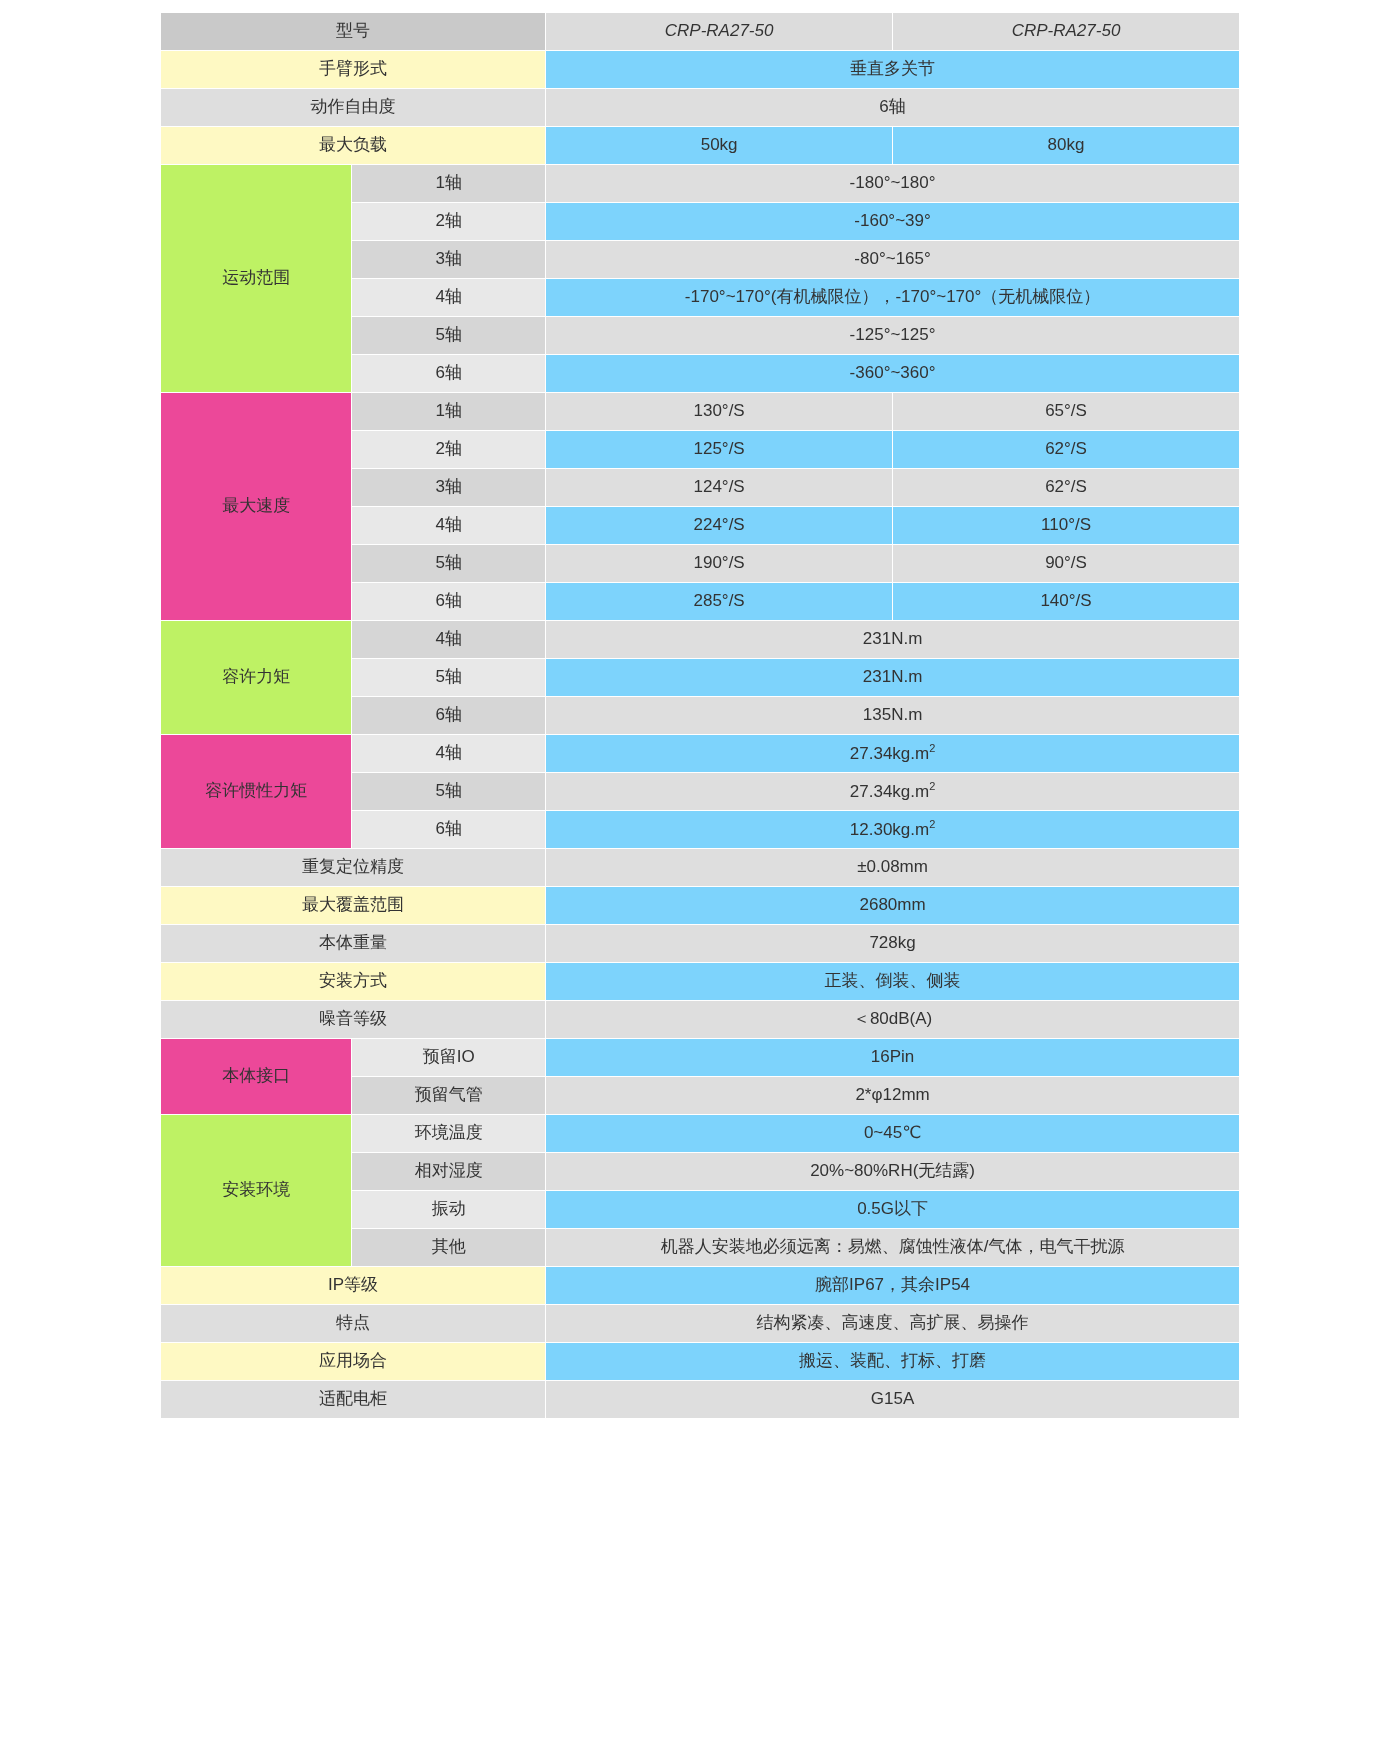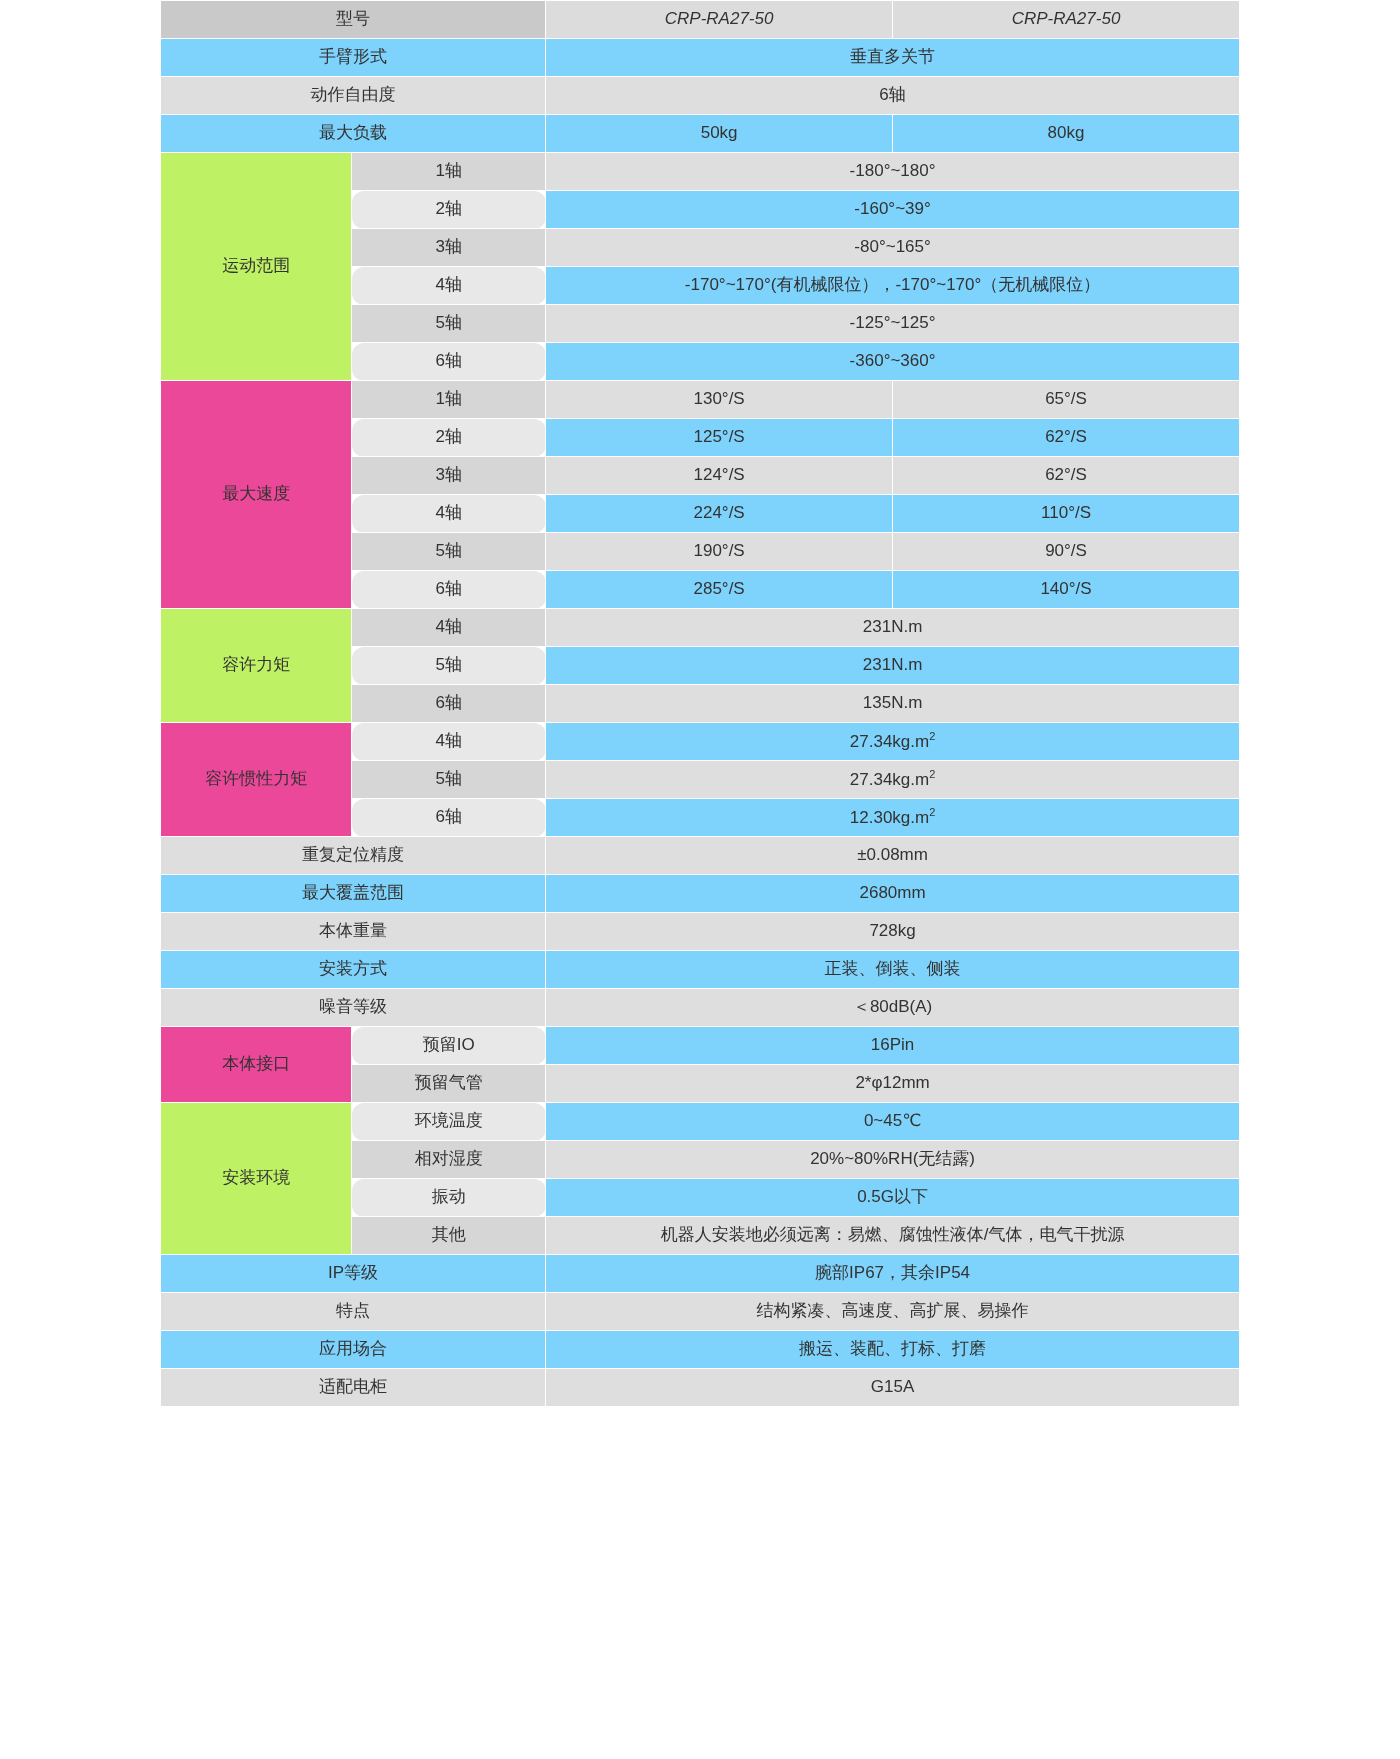--- a/index.html
+++ b/index.html
@@ -9,21 +9,21 @@
   }
   body {
     width: 1400px;
     font-family: "Liberation Sans", "DejaVu Sans", sans-serif;
     color: #333333;
     -webkit-font-smoothing: antialiased;
   }
   #spec-table {
     border-collapse: collapse;
     width: 1080px;
-    margin: 0 auto;
+    margin: 12px auto;
     table-layout: fixed;
   }
   #spec-table td, #spec-table th {
     border: 1px solid #ffffff;
     text-align: center;
     vertical-align: middle;
     font-weight: normal;
     font-size: 17px;
     color: #333333;
     padding: 0;
@@ -49,23 +49,23 @@
     font-weight: bold;
     font-size: 20px;
     height: 46px;
     color: #3a3a3a;
     font-style: italic;
   }
   .row-light { background: #7dd3fc; }
   .row-dark  { background: #dedede; }
   .grp-light { background: #ec4899; }
   .grp-dark  { background: #bef264; }
-  .lbl-light { background: #7dd3fc; }
+  .lbl-light { background: #fef9c3; }
   .lbl-dark  { background: #dedede; }
-  .sub-light { background: #e8e8e8; border-radius: 12px; }
+  .sub-light { background: #e8e8e8; }
   .sub-dark  { background: #d6d6d6; }
   .bold { font-weight: bold; }
   sup { font-size: 11px; vertical-align: super; }
 </style>
 </head>
 <body>
 
 <table id="spec-table">
   <colgroup>
     <col class="c-group">

